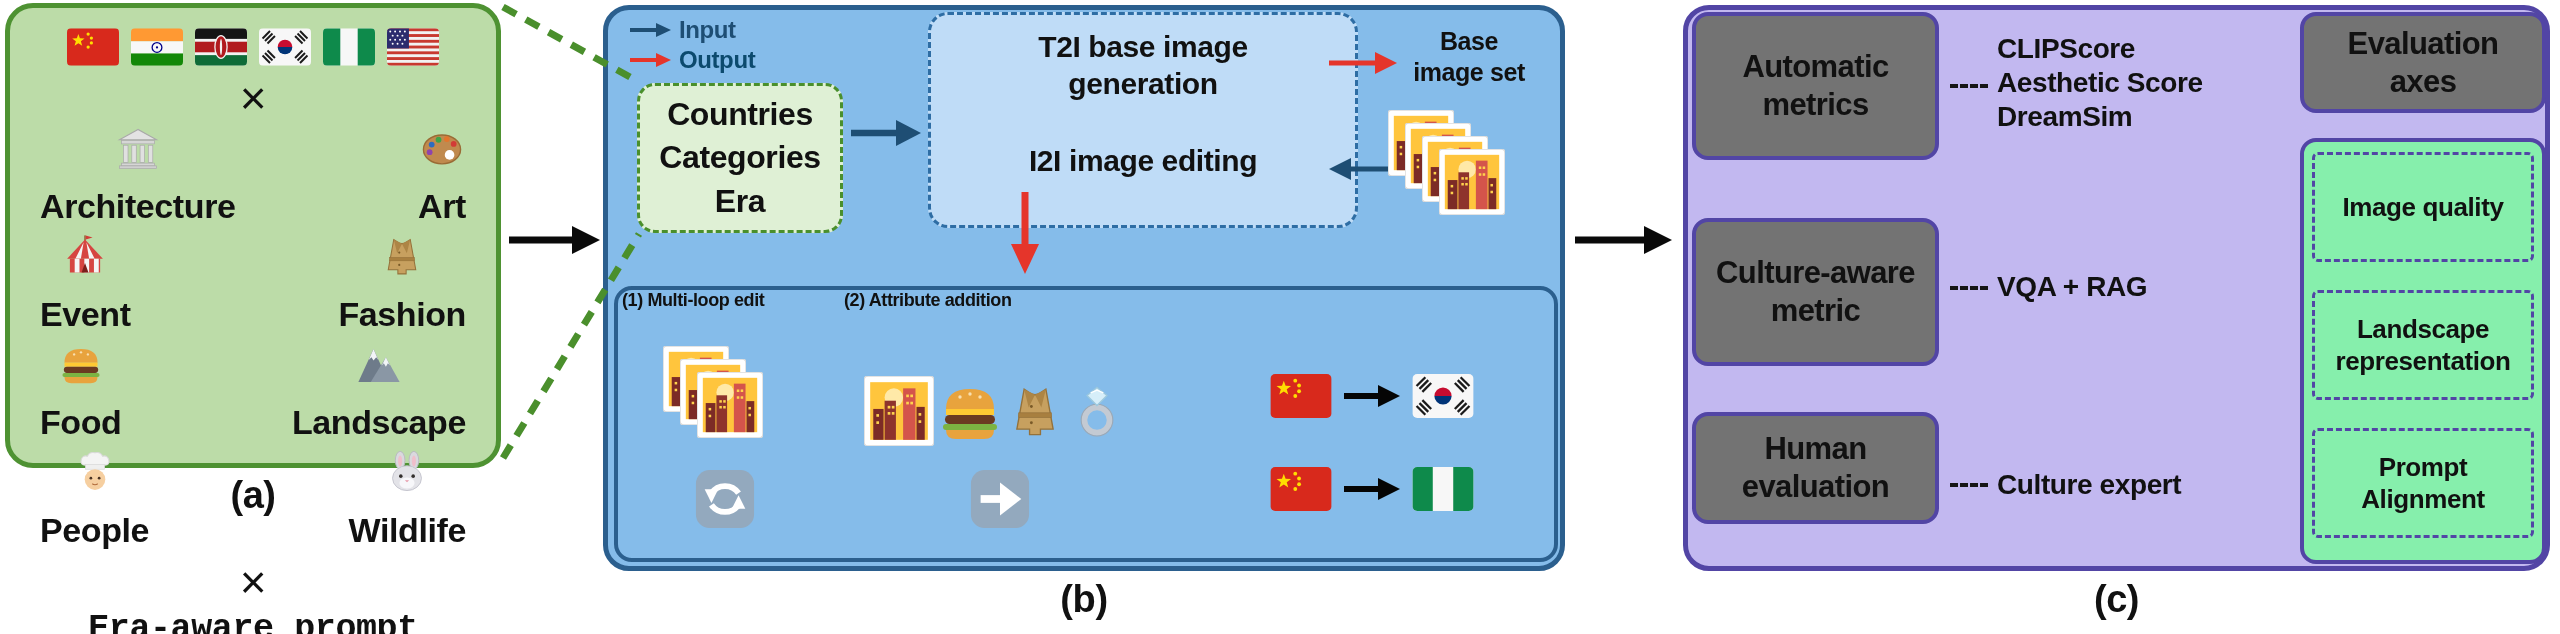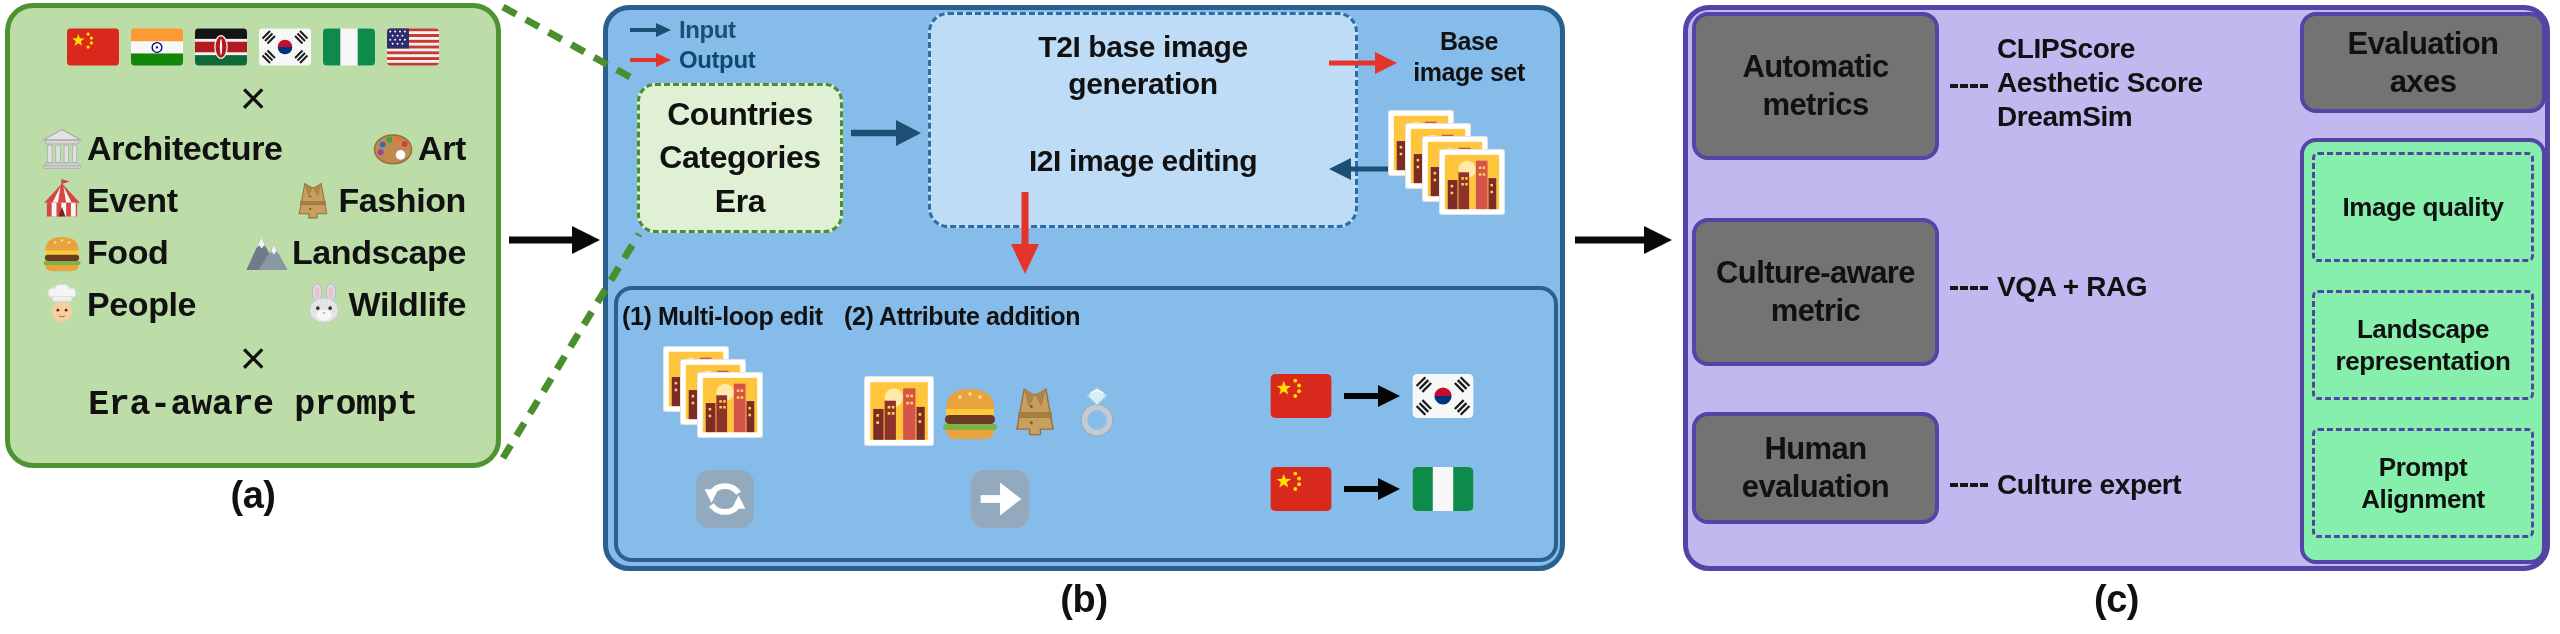--- a/index.html
+++ b/index.html
@@ -11,21 +11,21 @@
   
   .panel-a{position:absolute;left:5px;top:3px;width:496px;height:465px;box-sizing:border-box;
            background:#BCDCA8;border:5px solid #4E9232;border-radius:28px;
            display:flex;flex-direction:column;align-items:center;padding:20px 30px 0;}
   .flagrow{display:flex;gap:12px;}
   .flag{width:52px;height:38px;}
   .bigflag{width:62px;height:44px;}
   .mult{font-size:46px;font-weight:400;line-height:1;margin:9px 0 1px;}
   .catgrid{width:100%;display:flex;flex-direction:column;gap:8px;margin-top:4px;}
   .catrow{display:flex;justify-content:space-between;align-items:center;}
-  .catitem{display:flex;align-items:center;gap:3px;font-size:34px;white-space:nowrap;}
+  .catitem{display:flex;align-items:center;gap:17px;font-size:34px;white-space:nowrap;flex-direction:column;}
   .caticon{width:44px;height:44px;flex:0 0 auto;}
   .era{font-size:35px;margin-top:3px;font-family:Liberation Mono, monospace;}
   .plabel{position:absolute;text-align:center;font-size:38px;}
 
   
   .panel-b{position:absolute;left:603px;top:5px;width:962px;height:566px;box-sizing:border-box;
            background:#85BCEA;border:5px solid #2B5F8E;border-radius:26px;}
   .legend{position:absolute;left:20px;top:6px;display:flex;flex-direction:column;gap:2px;}
   .legrow{display:flex;align-items:center;gap:7px;font-size:24px;}
   .leg-input{color:#1E4E74;}
@@ -37,21 +37,21 @@
   .t2ibox{position:absolute;left:320px;top:2px;width:430px;height:216px;box-sizing:border-box;
           background:#BFDCF7;border:3px dashed #2E6DA4;border-radius:20px;text-align:center;}
   .t2i-t{font-size:30px;line-height:1.22;width:320px;margin:14px auto 0;}
   .i2i-t{font-size:30px;margin-top:42px;}
   .baselabel{position:absolute;left:802px;top:16px;width:118px;text-align:center;
              font-size:25px;line-height:1.22;}
   .stack{position:absolute;}
   .card{position:absolute;width:66px;height:66px;}
   .editsbox{position:absolute;left:6px;top:276px;width:944px;height:276px;box-sizing:border-box;
             border:4px solid #2B5F8E;border-radius:18px;}
-  .etitle{position:absolute;top:12px;font-size:25px;white-space:nowrap;}
+  .etitle{position:absolute;top:0;font-size:18px;white-space:nowrap;}
   .seciconrow{position:absolute;display:flex;align-items:center;gap:4px;height:78px;}
   .bigicon{width:62px;height:62px;}
   .pairrow{position:absolute;display:flex;align-items:center;gap:10px;}
 
   
   .panel-c{position:absolute;left:1683px;top:5px;width:867px;height:566px;box-sizing:border-box;
            background:#C2B8F0;border:5px solid #5245A5;border-radius:26px;}
   .mbox{position:absolute;left:4px;width:247px;box-sizing:border-box;background:#737373;
         border:4px solid #5245A5;border-radius:16px;display:flex;align-items:center;
         justify-content:center;text-align:center;font-size:31px;line-height:1.22;

